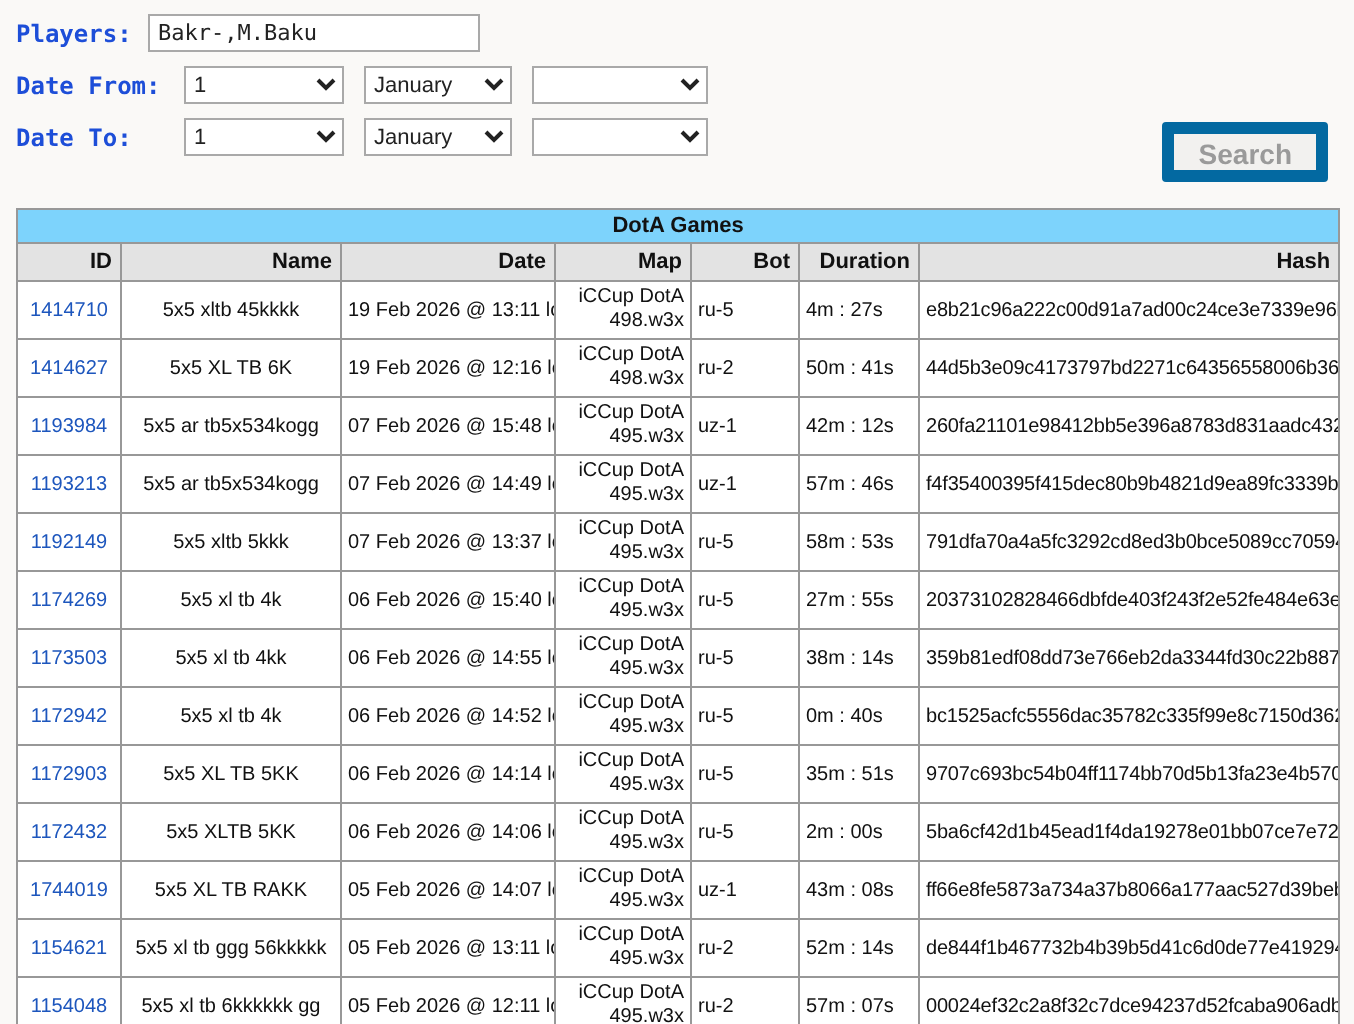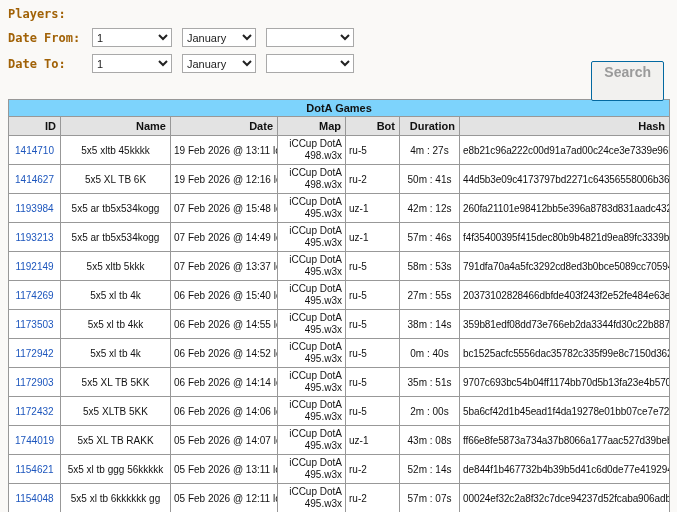--- a/index.html
+++ b/index.html
@@ -10,21 +10,21 @@
     font-family: "Liberation Sans", sans-serif;
     overflow: hidden;
     position: relative;
   }
   .form-area { padding: 7px 8px 0 8px; }
   .form-row { display: flex; align-items: center; margin-bottom: 7px; }
   .form-label {
     font-family: "DejaVu Sans Mono", monospace;
     font-weight: bold;
     font-size: 12px;
-    color: #a16207;
+    color: #1d4ed8;
     display: inline-block;
     white-space: pre;
   }
   .w-players { width: 66px; }
   .w-date { width: 84px; }
   .players-input {
     width: 166px;
     height: 19px;
     border: 1px solid #a9a9a9;
     background: #fff;
@@ -43,27 +43,27 @@
     color: #222;
   }
   .sel-day { width: 80px; }
   .sel-month { width: 74px; }
   .sel-year { width: 88px; }
   .search-button {
     position: absolute;
     top: 61px;
     right: 13px;
     background: #f2f1ef;
-    border: 1px solid #0369a1;
+    border: 6px solid #0369a1;
     border-radius: 2px;
     color: #9a9a9a;
     font-family: "Liberation Sans", sans-serif;
     font-size: 14px;
     font-weight: bold;
-    padding: 2px 12px 20px 12px;
+    padding: 2px 12px 0 12px;
     cursor: pointer;
   }
   .table-wrap { padding: 0 8px; margin-top: 26px; }
   table.games {
     border-collapse: collapse;
     table-layout: fixed;
     width: 661px;
     background: #fff;
     font-size: 10px;
     color: #111;
@@ -87,30 +87,31 @@
     font-size: 11px;
     font-weight: bold;
     padding: 3px 4px;
   }
   td.col-id { text-align: center; white-space: nowrap; }
   td.col-id a { color: #1d56bd; text-decoration: none; }
   td.col-name { text-align: center; white-space: nowrap; }
   td.col-date { text-align: center; white-space: nowrap; font-size: 10px; }
   td.col-map { text-align: right; line-height: 12px; }
   td.col-bot { text-align: left; }
-  td.col-duration { text-align: center; white-space: nowrap; }
+  td.col-duration { white-space: nowrap; }
   td.col-hash { text-align: left; white-space: nowrap; letter-spacing: -0.1px; }
   tbody td { height: 28px; }
 </style>
 </head>
 <body>
 
 <div class="form-area">
   <div class="form-row">
     <span class="form-label w-players">Players:</span>
+    <input type="text" class="players-input" value="Bakr-,M.Baku" style="">
   </div>
   <div class="form-row">
     <span class="form-label w-date">Date From:</span>
     <select class="date-select sel-day">
       <option>1</option>
     </select>
     <select class="date-select sel-month">
       <option>January</option>
     </select>
     <select class="date-select sel-year">

